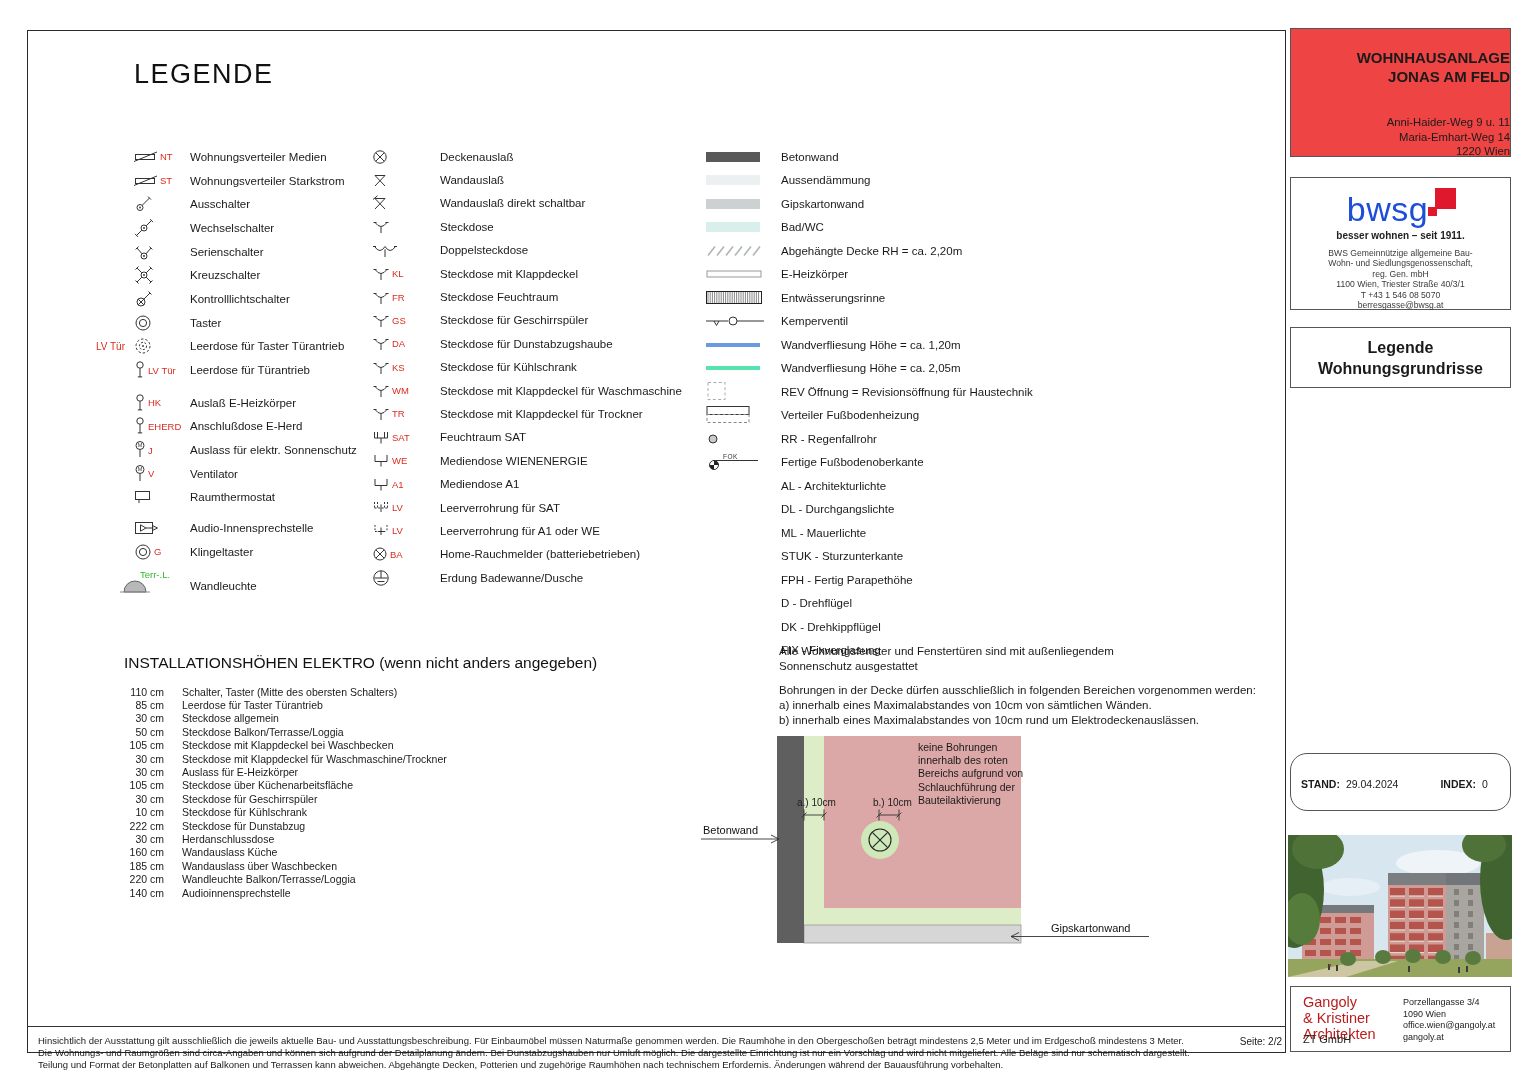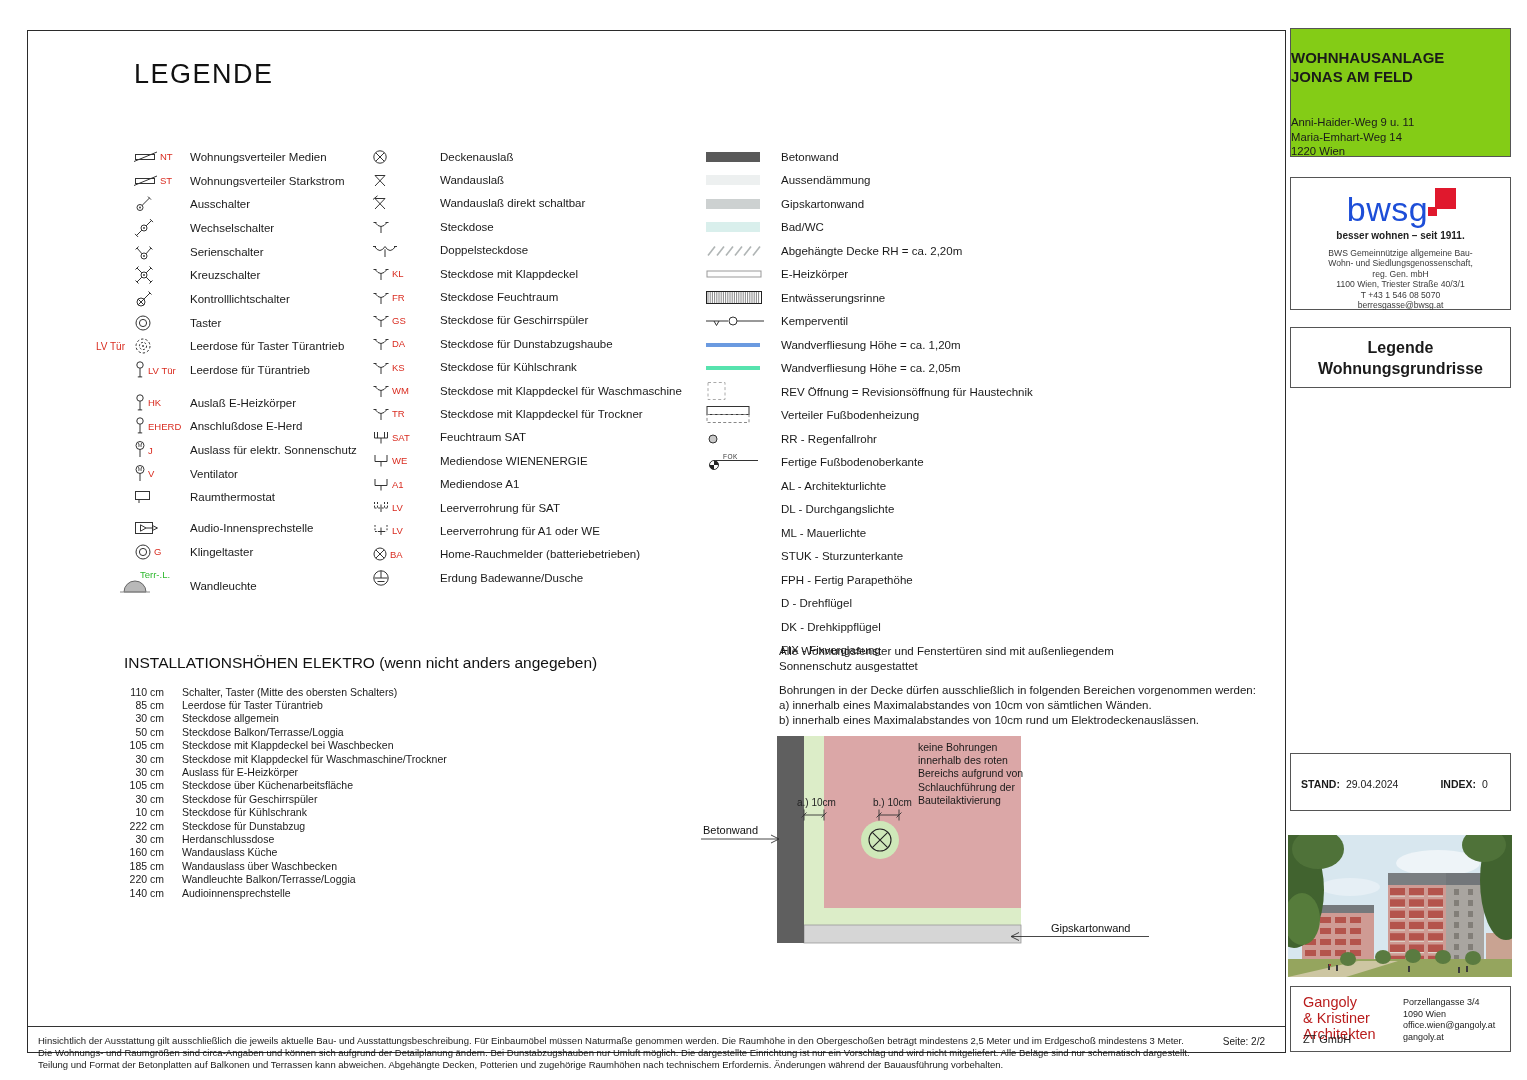--- a/index.html
+++ b/index.html
@@ -34,36 +34,36 @@
   #install-title{position:absolute;left:96px;top:623px;font-size:15.5px;color:#111;}
   #install-list{position:absolute;left:96px;top:654px;}
   .irow{display:flex;height:13.4px;font-size:10.5px;align-items:center;}
   .cm{width:40px;text-align:right;white-space:nowrap;}
   .ilabel{margin-left:18px;white-space:nowrap;}
   
   #diagram{position:absolute;left:663px;top:695px;width:460px;height:230px;}
   
   #footer{position:absolute;left:0;right:0;top:955px;bottom:0;border-top:1px solid #333;margin-top:40px;}
   #footer-text{position:absolute;left:10px;top:8px;font-size:9.5px;line-height:11.9px;white-space:pre;}
-  #page-num{position:absolute;right:20px;bottom:5px;font-size:10px;}
+  #page-num{position:absolute;right:3px;bottom:5px;font-size:10px;}
   
   .rbox{position:absolute;left:1290px;width:221px;border:1px solid #555;background:#fff;box-sizing:border-box;}
-  #box-project{top:28px;height:129px;background:#84cc16;text-align:left;}
+  #box-project{top:28px;height:129px;background:#ef4444;text-align:right;}
   #box-project .ptitle{margin-top:19px;font-size:15px;font-weight:bold;line-height:19px;white-space:pre-line;}
   #box-project .paddr{margin-top:29px;font-size:11.3px;line-height:14.6px;white-space:pre-line;}
   #box-bwsg{top:177px;height:133px;text-align:center;}
   .bwsg-logo{position:relative;width:fit-content;margin:12px auto 0;padding-right:26px;}
   .bwsg-word{font-size:34px;color:#1d4ed8;letter-spacing:0.5px;}
   .bwsg-sq-big{position:absolute;right:-2px;top:-2px;width:21px;height:21px;background:var(--bwsgred);}
   .bwsg-sq-small{position:absolute;right:17px;top:17px;width:9px;height:9px;background:var(--bwsgred);}
   .bwsg-tag{font-size:10px;font-weight:bold;color:#222;margin-top:1px;}
   .bwsg-addr{margin-top:7px;font-size:8.6px;line-height:10.4px;color:#3a3a3a;white-space:pre-line;}
   #box-legende{top:327px;height:61px;text-align:center;}
   #box-legende .ltxt{margin-top:9px;font-size:16px;font-weight:bold;line-height:21px;white-space:pre-line;}
-  #box-stand{top:753px;height:58px;}
+  #box-stand{top:753px;height:58px;border-radius:17px;}
   .stand-row{display:flex;padding:24px 0 0 10px;font-size:10.5px;align-items:baseline;}
   .stand-row .b{font-weight:bold;margin-right:6px;}
   .stand-row .date{margin-right:42px;}
   #render{position:absolute;left:1288px;top:835px;width:224px;height:142px;}
   #box-arch{top:986px;height:66px;}
   .arch-name{position:absolute;left:12px;top:7px;font-size:14.5px;line-height:16px;color:#b91c1c;white-space:pre-line;}
   .arch-addr{position:absolute;left:112px;top:10px;font-size:9px;line-height:11.5px;color:#222;white-space:pre-line;}
   .arch-zt{position:absolute;left:12px;bottom:6px;font-size:11px;color:#222;}
 </style>
 </head>

